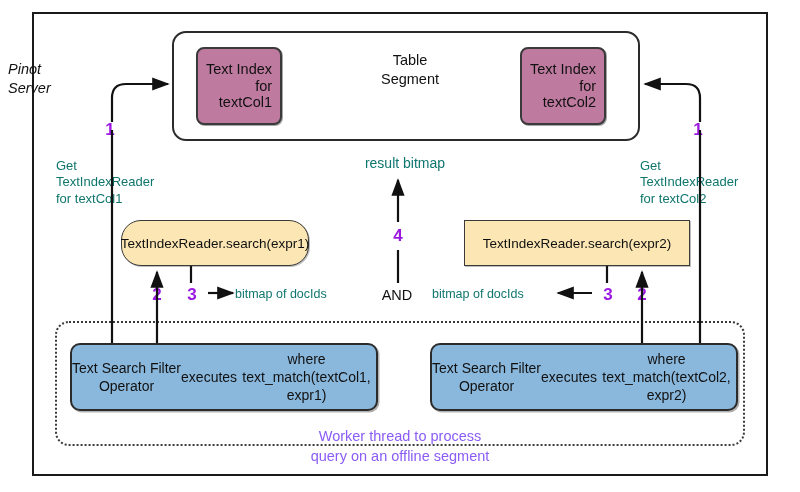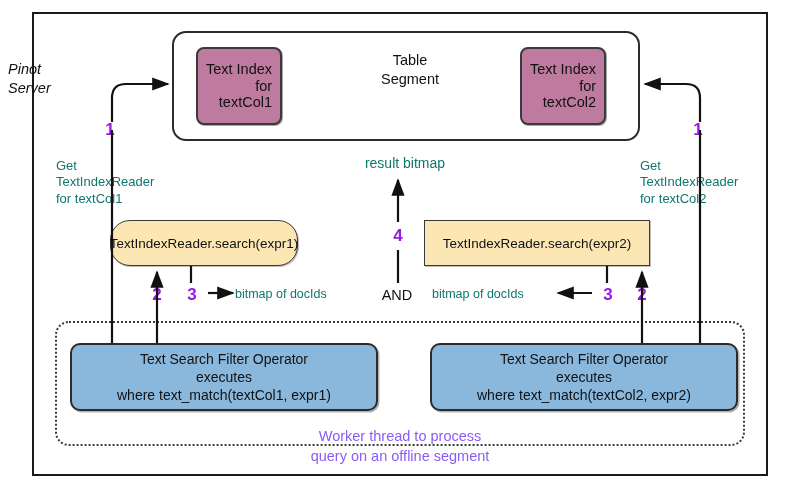--- a/index.html
+++ b/index.html
@@ -96,31 +96,31 @@
     border: 1.5px solid #3a3a3a;
     background: #fbe6b4;
     box-sizing: border-box;
     display: flex;
     align-items: center;
     justify-content: center;
     font-size: 13.5px;
     color: #111111;
     box-shadow: 1px 1px 0 rgba(0,0,0,0.25);
   }
-  #search-box-1 { left: 110px; top: 220px; width: 188px; height: 46px; border-radius: 20px; }
-  #search-box-2 { left: 424px; top: 220px; width: 226px; height: 46px; }
+  #search-box-1 { left: 121px; top: 220px; width: 188px; height: 46px; border-radius: 20px; }
+  #search-box-2 { left: 464px; top: 220px; width: 226px; height: 46px; }
 
   
   .operator-box {
     border: 2px solid #2b2b2b;
     border-radius: 10px;
     background: #8ab8dd;
     box-sizing: border-box;
     display: flex;
-    flex-direction: column;
+    flex-direction: row;
     align-items: center;
     justify-content: center;
     text-align: center;
     font-size: 14px;
     color: #111111;
     line-height: 1.3;
     box-shadow: 1.5px 1.5px 0 rgba(0,0,0,0.3);
   }
   #operator-box-1 { left: 70px;  top: 343px; width: 308px; height: 68px; }
   #operator-box-2 { left: 430px; top: 343px; width: 308px; height: 68px; }

